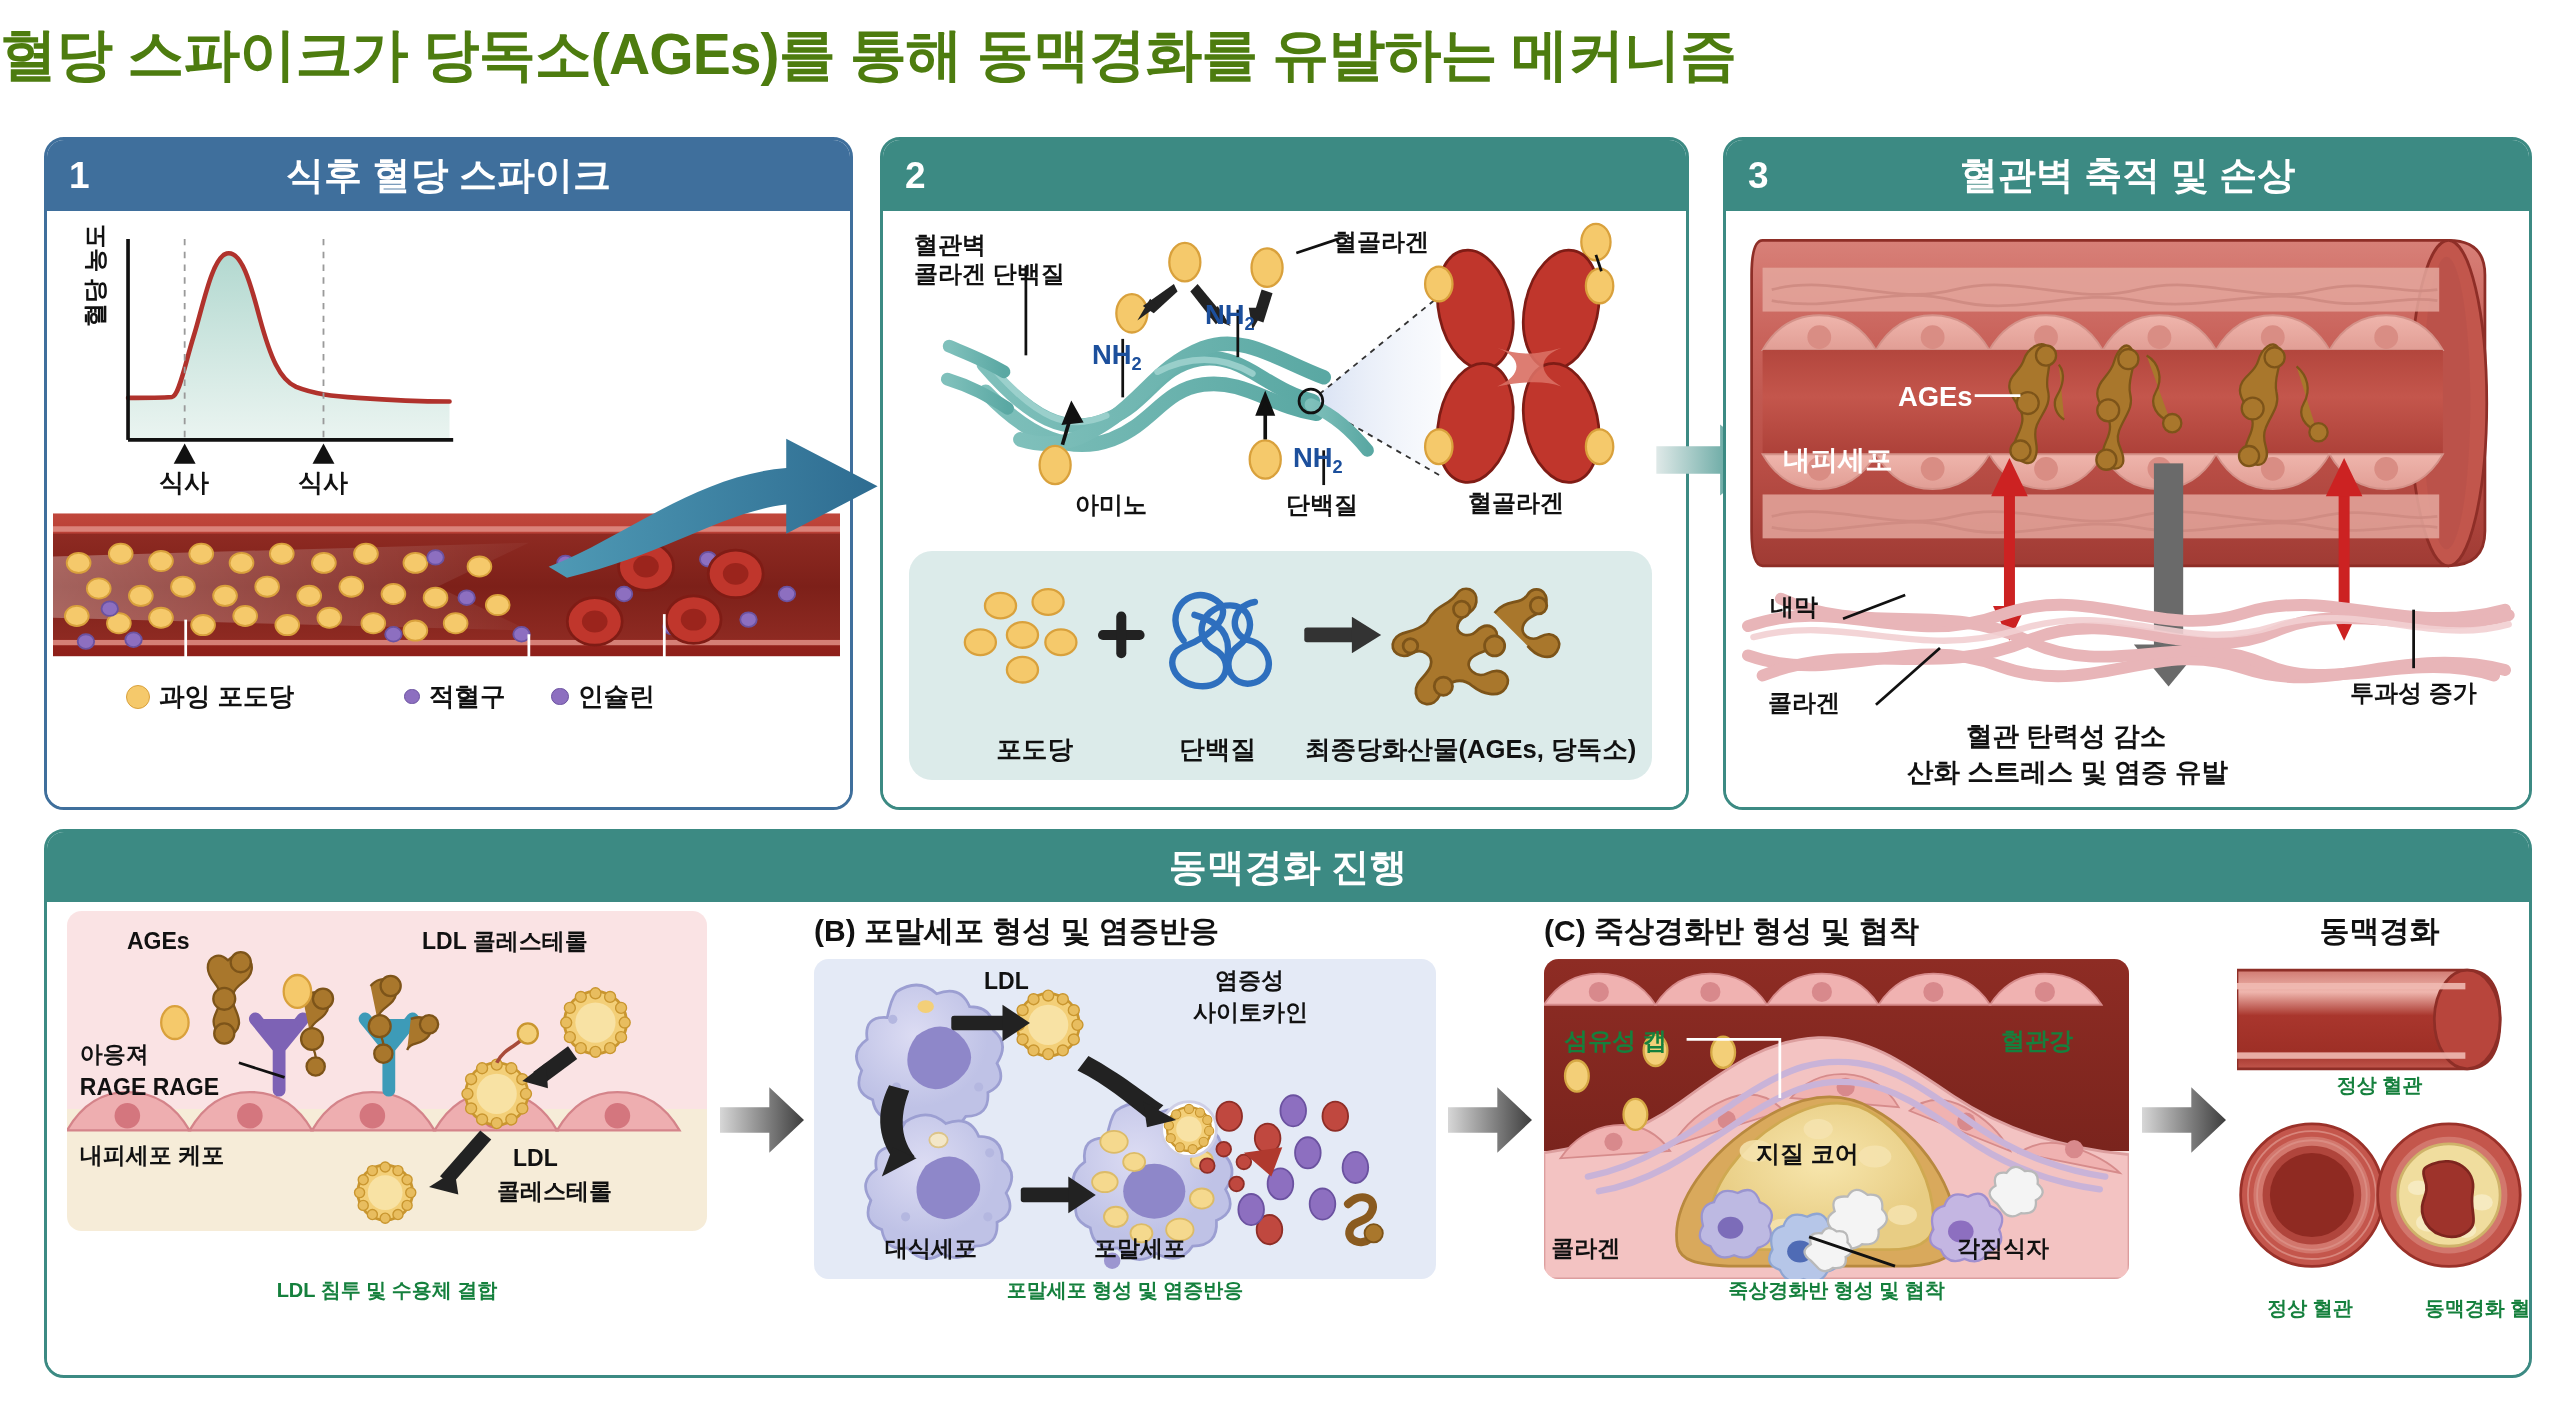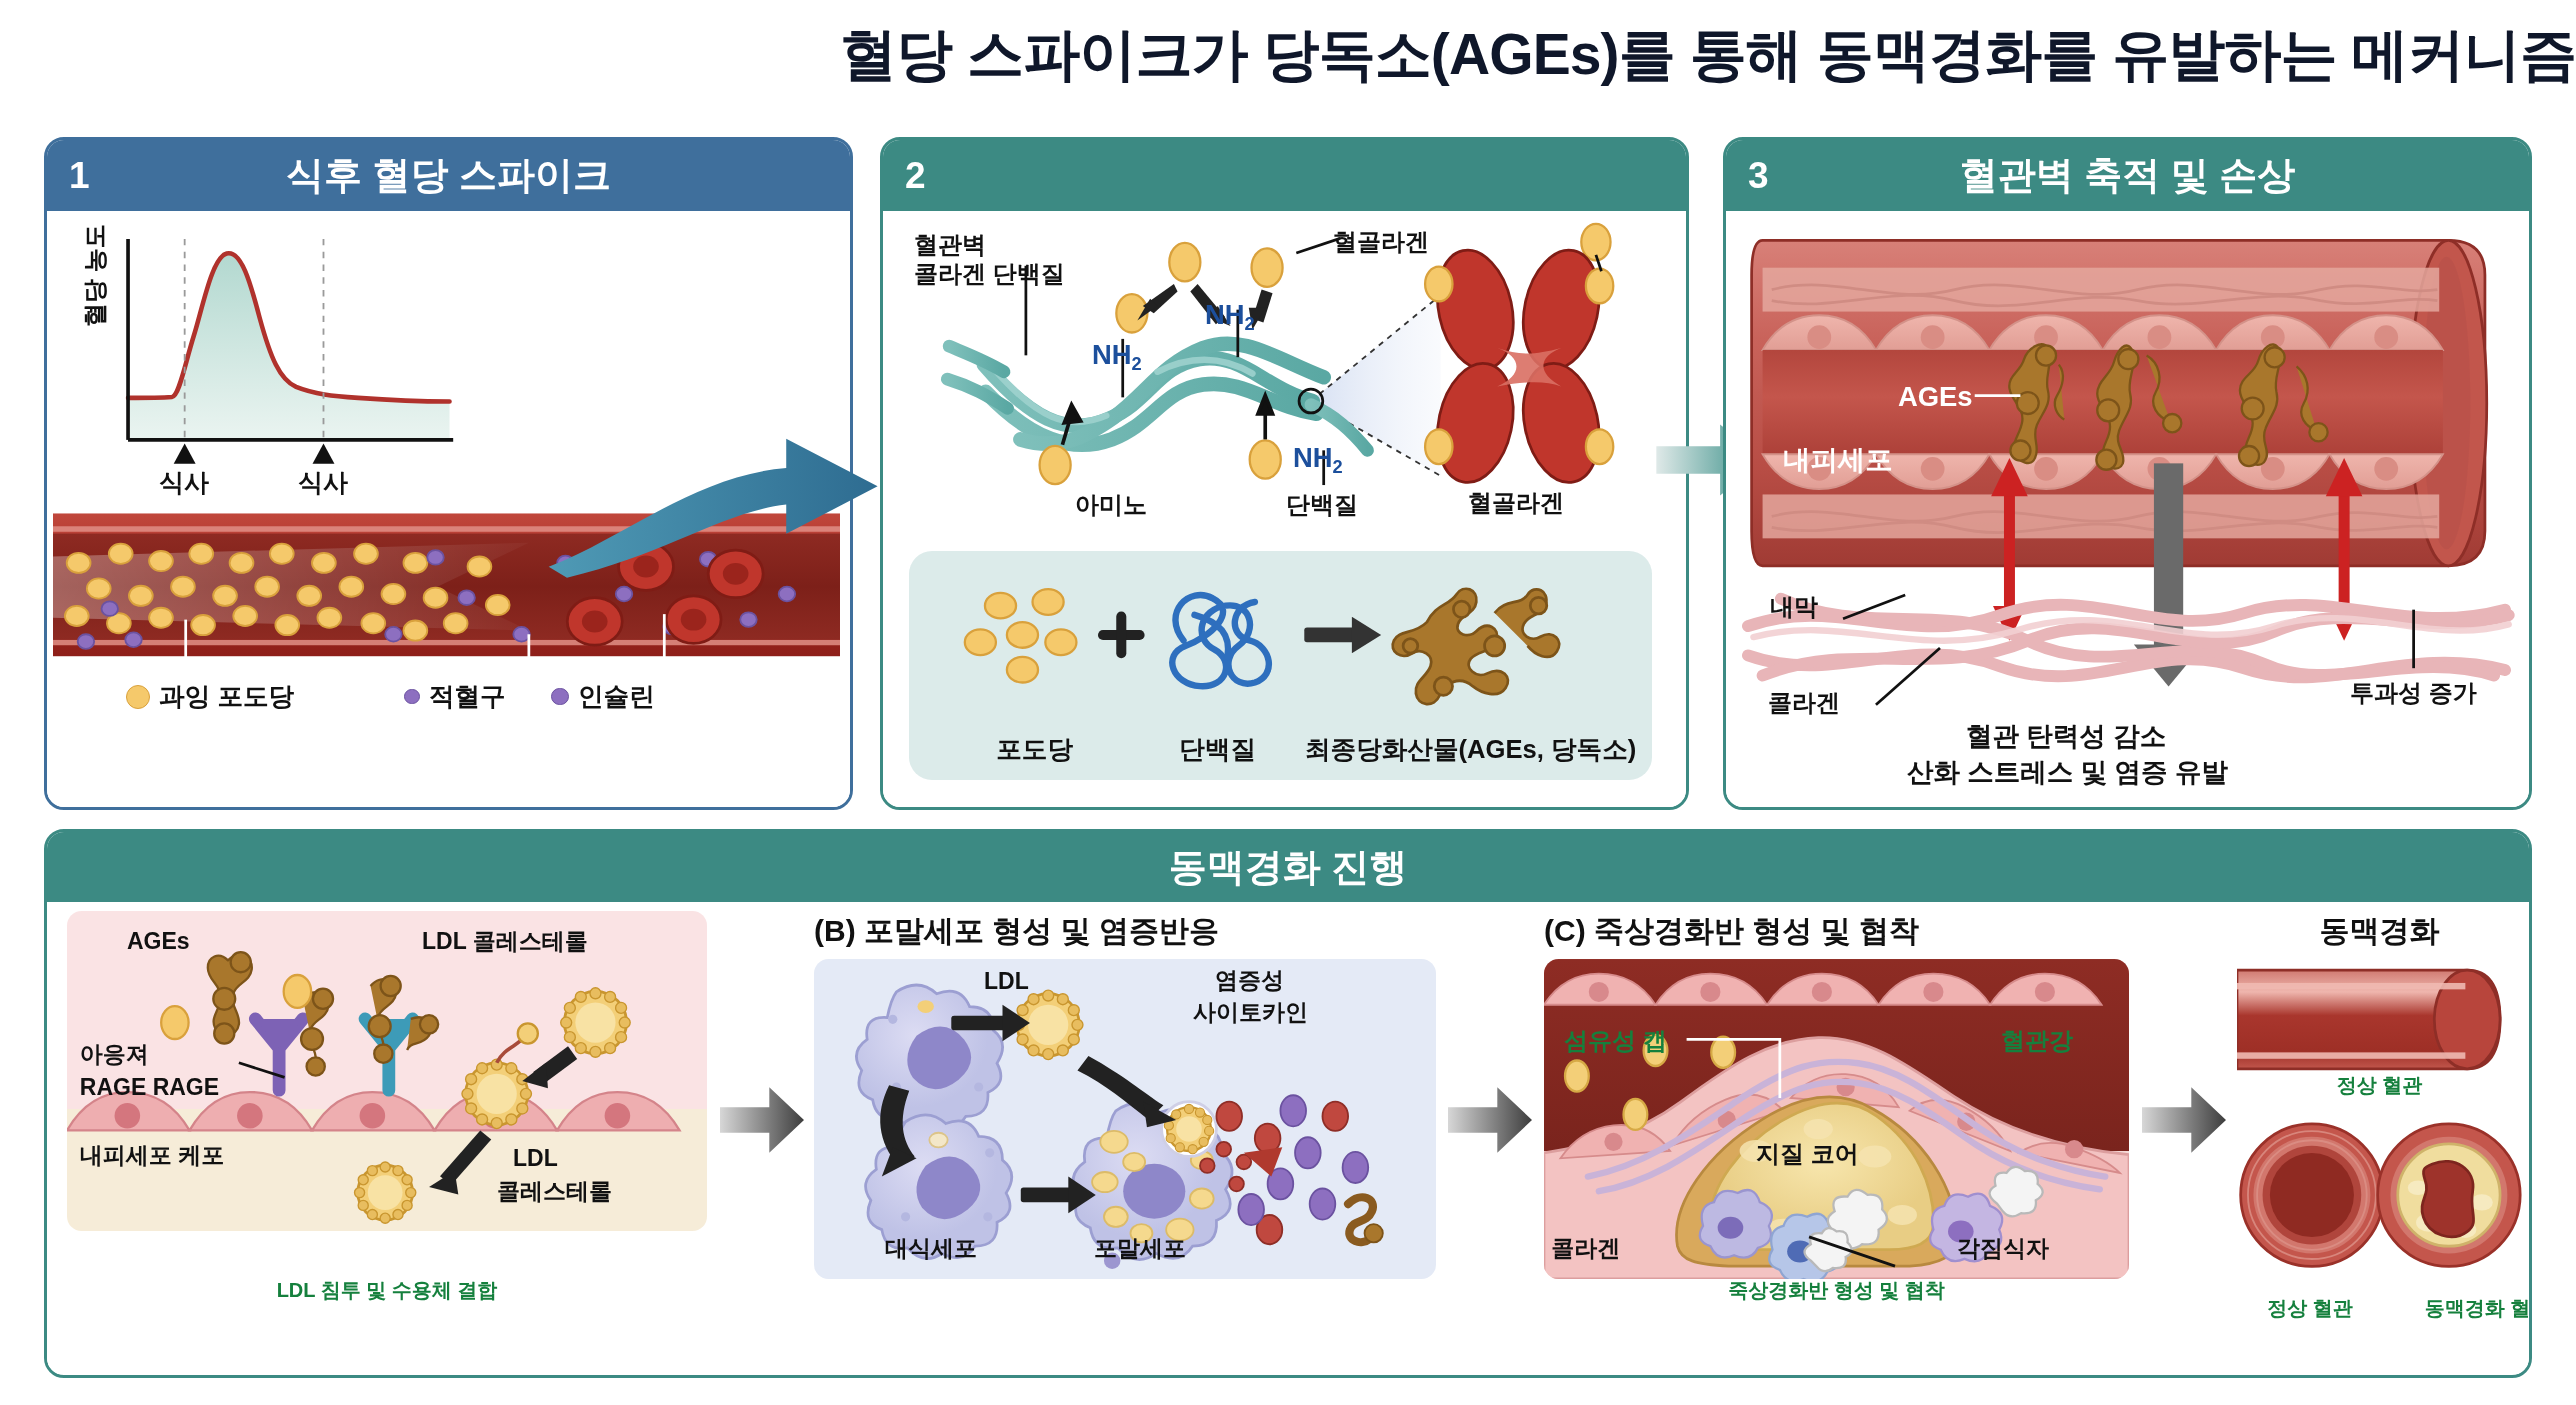--- a/index.html
+++ b/index.html
@@ -7,22 +7,22 @@
     width: 2576px; height: 1405px;
     background: #ffffff;
     font-family: "Liberation Sans", "DejaVu Sans", sans-serif;
     overflow: hidden;
   }
   #stage { position: relative; width: 2576px; height: 1405px; }
 
   
   .main-title {
     position: absolute; top: 16.5px; left: 0; width: 2576px;
-    text-align: right;
-    font-size: 57px; font-weight: 800; color: #0f172a; letter-spacing: -0.9px;
+    text-align: left;
+    font-size: 57px; font-weight: 800; color: #4d7c0f; letter-spacing: -0.9px;
     white-space: nowrap;
   }
 
   
   .panel {
     position: absolute;
     border-radius: 20px;
     background: #ffffff;
     overflow: hidden;
   }
@@ -860,20 +860,21 @@
               <circle cx="612" cy="300" r="10" fill="#a9772c" stroke="#7d5419" stroke-width="2"></circle>
               <polygon points="500,238 470,212 512,206" fill="#b0392e"></polygon>
             </g>
           </svg>
           <div class="small-lbl" style="left:170px; top:9.1px;">LDL</div>
           <div class="small-lbl" style="left:401px; top:7.3px;">염증성</div>
           <div class="small-lbl" style="left:379px; top:40px;text-align:center;">사이토카인</div>
           <div class="small-lbl" style="left:71px; top:276px;">대식세포</div>
           <div class="small-lbl" style="left:280px; top:276px;">포말세포</div>
         </div>
+        <div class="sub-cap" style="left:0; top:366px; width:622px;">포말세포 형성 및 염증반응</div>
       </div>
 
       <svg style="position:absolute; left:1401px; top:183px; width:84px; height:70px;" viewBox="0 0 92 76" width="84" height="70">
         <defs>
             <linearGradient id="gB" x1="0" y1="0" x2="1" y2="0">
           <stop offset="0%" stop-color="#d7d7d7"></stop>
               <stop offset="100%" stop-color="#3d3d3d"></stop>
             </linearGradient>
           </defs>
         <path d="M0,24 L54,24 L54,2 L92,38 L54,74 L54,52 L0,52 Z" fill="url(#gB)"></path>

